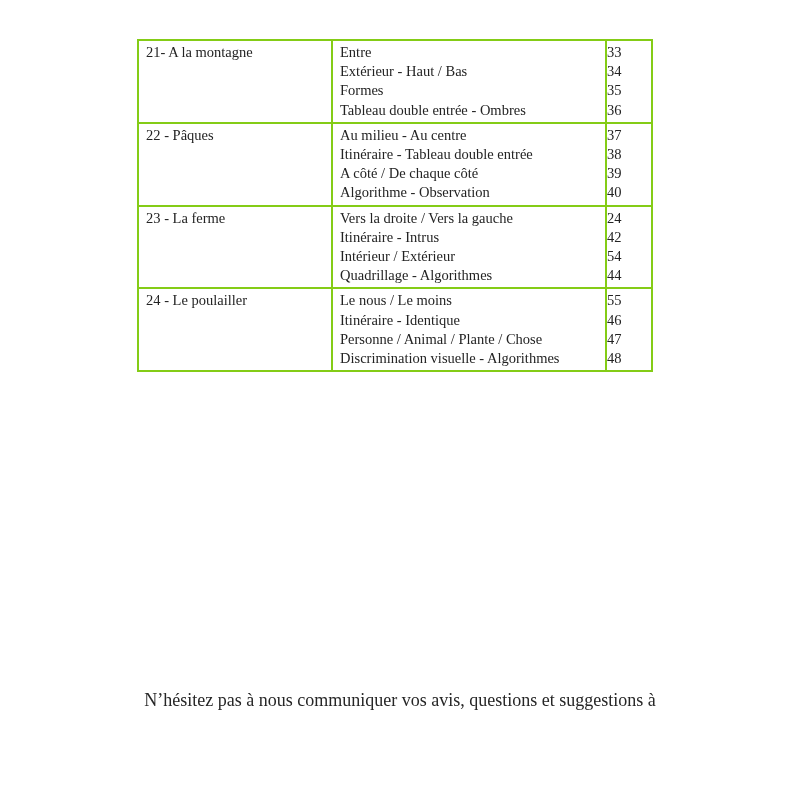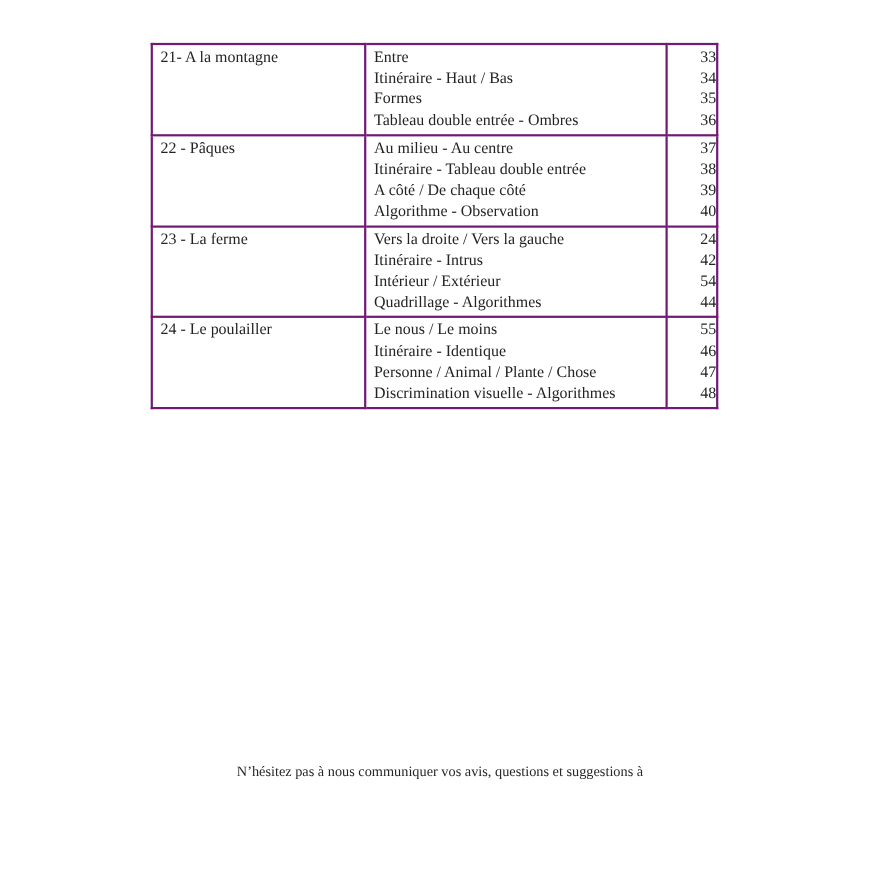--- a/index.html
+++ b/index.html
@@ -16,61 +16,61 @@
     overflow: hidden;
   }
   .toc-table {
     position: absolute;
     left: 137px;
     top: 39px;
     border-collapse: collapse;
     table-layout: fixed;
   }
   .toc-table td {
-    border: 2px solid #701a75;
+    border: 2px solid #84cc16;
     vertical-align: top;
     padding: 2px 0 2px 7px;
     height: 72px;
     font-size: 14.5px;
     margin-left: 36px;
   }
   .toc-table td.col-title   { width: 185px; }
   .toc-table td.col-items   { width: 265px; }
-  .toc-table td.col-pages   { width: 44px; padding: 2px 0; text-align: right; }
+  .toc-table td.col-pages   { width: 44px; padding: 2px 0; text-align: left; }
   .section-title {
     line-height: 19.2px;
     white-space: nowrap;
   }
   .item-line, .page-line {
     line-height: 19.2px;
     white-space: nowrap;
   }
   .footer-note {
     position: absolute;
     left: 0;
     top: 691px;
     width: 800px;
     text-align: center;
-    font-size: 13px;
+    font-size: 18px;
     line-height: 19.5px;
     color: #262626;
   }
 </style>
 </head>
 <body>
 
 <table class="toc-table">
   <tbody>
     <tr>
       <td class="col-title">
         <div class="section-title">21- A la montagne</div>
       </td>
       <td class="col-items">
         <div class="item-line">Entre</div>
-        <div class="item-line">Itinéraire - Haut / Bas</div>
+        <div class="item-line">Extérieur - Haut / Bas</div>
         <div class="item-line">Formes</div>
         <div class="item-line">Tableau double entrée - Ombres</div>
       </td>
       <td class="col-pages">
         <div class="page-line">33</div>
         <div class="page-line">34</div>
         <div class="page-line">35</div>
         <div class="page-line">36</div>
       </td>
     </tr>

